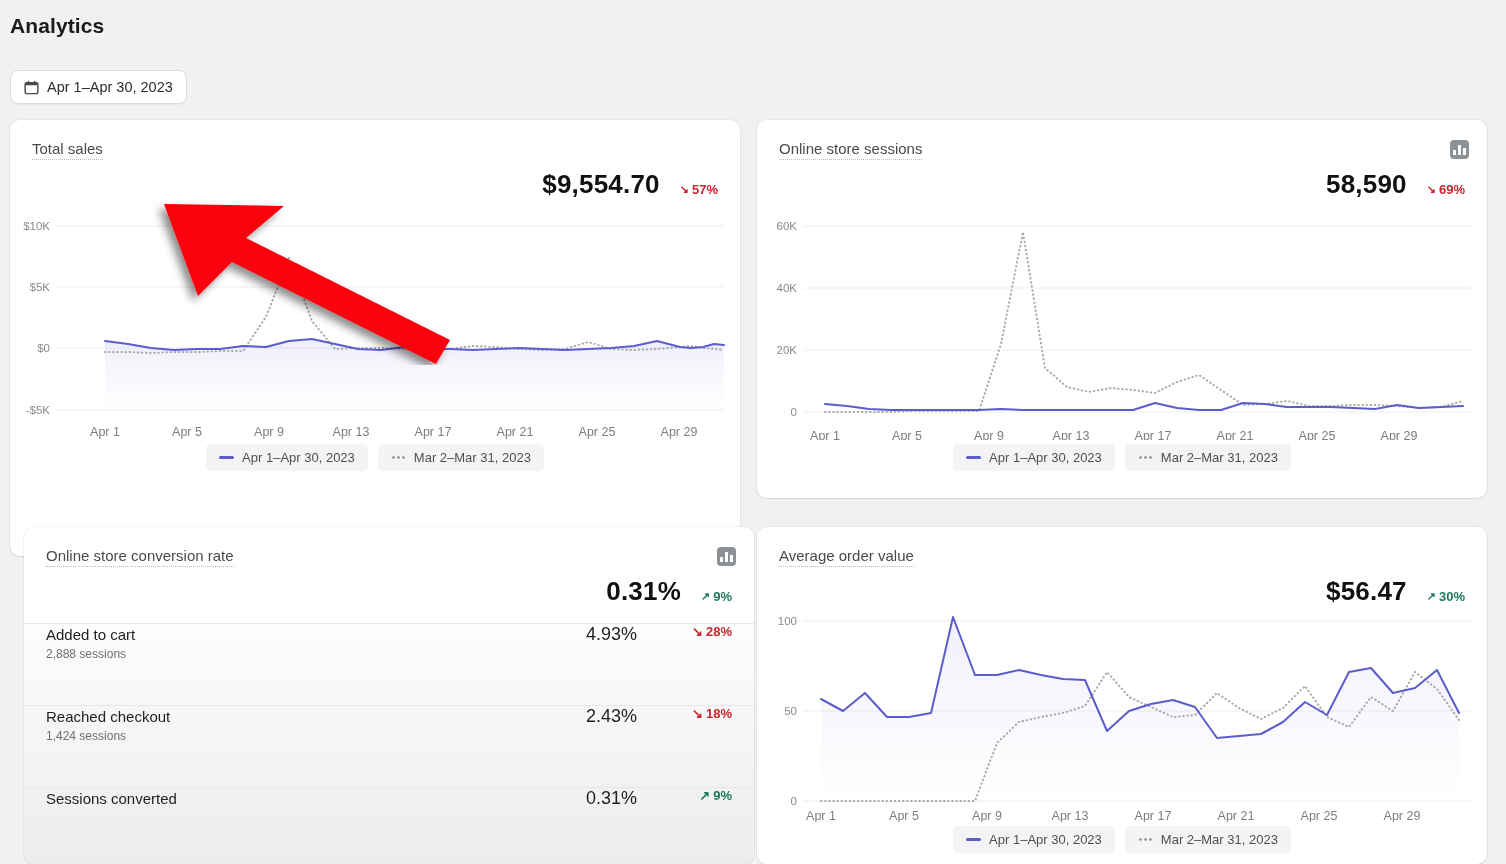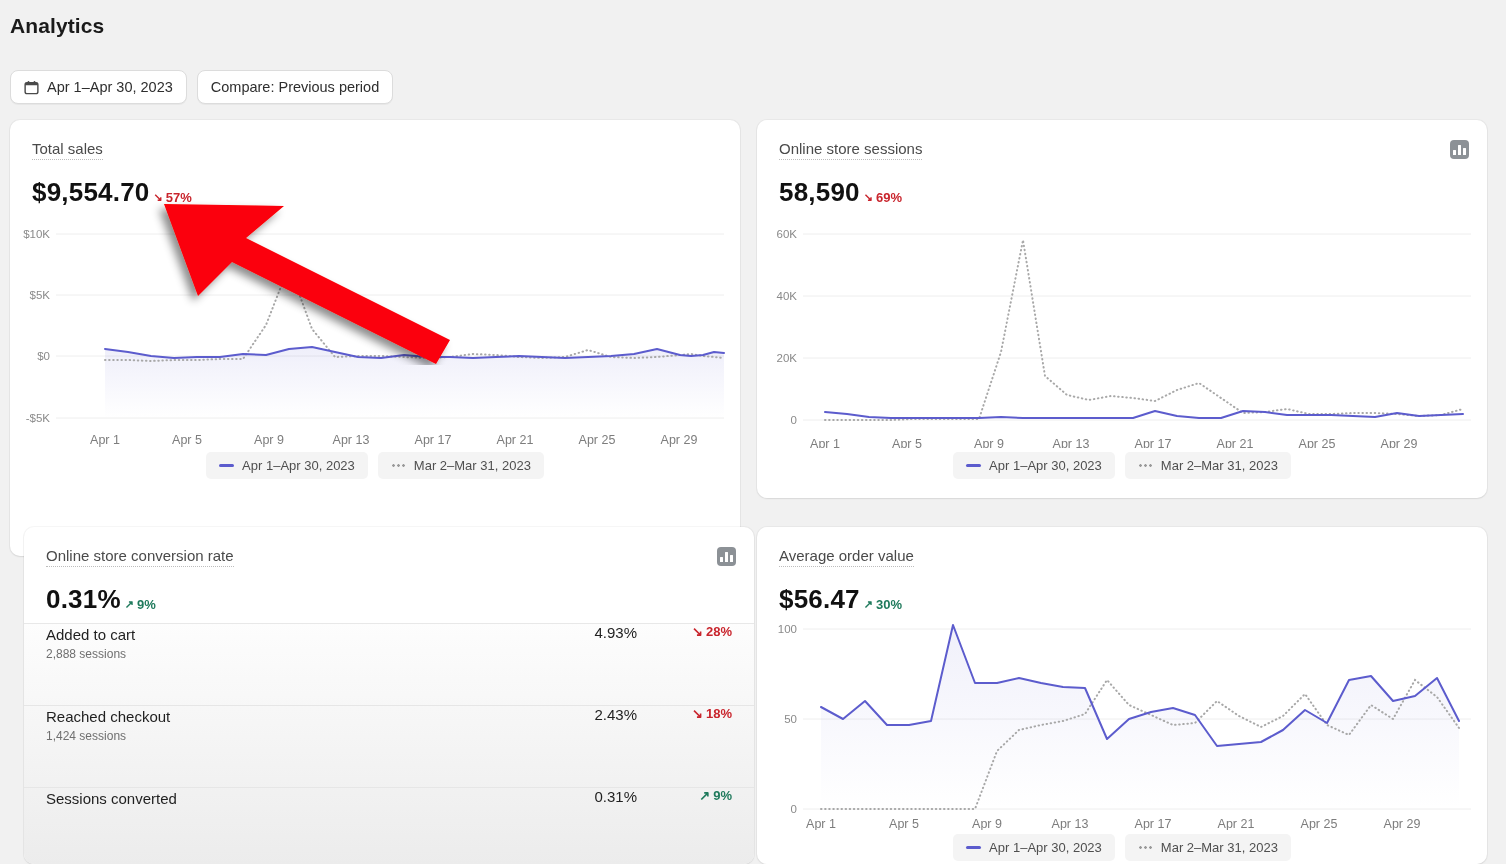--- a/index.html
+++ b/index.html
@@ -44,21 +44,21 @@
   #card-sessions         { left: 757px; top: 120px;  width: 730px; height: 378px; }
   #card-conversion       { left: 24px;  top: 527px;  width: 730px; height: 337px; }
   #card-aov              { left: 757px; top: 527px;  width: 730px; height: 337px; }
 
   .card-head { position: relative; padding: 20px 22px 0 22px; }
   .card-title {
     font-size: 15px; color: #4a4a4a; display: inline-block;
     border-bottom: 1px dotted #bdbdbd; padding-bottom: 2px;
     line-height: 1.15;
   }
-  .metric-row { display: flex; align-items: baseline; gap: 4px; margin-top: 17px; }
+  .metric-row { display: flex; align-items: baseline; gap: 20px; margin-top: 9px; justify-content: flex-end; }
   .metric-value { font-size: 26px; font-weight: 700; color: #111; letter-spacing: .2px; }
   .delta { font-size: 13px; font-weight: 700; display: flex; align-items: center; gap: 3px; }
   .delta.down { color: #c9252d; }
   .delta.up   { color: #1f7a5c; }
   .delta .arr { font-size: 11px; line-height: 1; display: inline-block; }
 
   .card-icon {
     position: absolute; right: 18px; top: 20px;
     width: 19px; height: 19px; border-radius: 4px;
     background: #8c9196; display: flex; align-items: flex-end;
@@ -108,21 +108,21 @@
   .funnel-row {
     display: flex; align-items: flex-start;
     height: 82px; padding: 0 22px;
     border-top: 1px solid #e6e6e6;
     cursor: pointer;
   }
   .funnel-row:first-child { border-top: 1px solid #e8e8e8; }
   .f-label { flex: 1; }
   .f-name { font-size: 15px; color: #1f1f1f; line-height: 1.45; }
   .f-sub  { font-size: 12px; color: #6f6f6f; line-height: 1.45; }
-  .f-rate { width: 150px; text-align: right; font-size: 15px; color: #1f1f1f; }
+  .f-rate { width: 150px; text-align: right; font-size: 18px; color: #1f1f1f; }
   .f-delta{ width: 95px; text-align: right; font-size: 13px; font-weight: 700;
             display: flex; justify-content: flex-end; align-items: center; gap: 3px; }
   .f-delta.down { color: #c9252d; }
   .f-delta.up   { color: #1f7a5c; }
 
   
   .anno-arrow { position: absolute; left: 150px; top: 190px; width: 330px; height: 175px;
                 pointer-events: none; }
 </style>
 </head>
@@ -134,23 +134,20 @@
 
   <div class="filter-bar">
     <div class="pill">
       <svg class="cal-ico" viewBox="0 0 16 16">
         <rect x="1.2" y="3" width="13.6" height="11.5" rx="2" fill="none" stroke="#4a4a4a" stroke-width="1.5"></rect>
         <rect x="1.2" y="3" width="13.6" height="2.6" fill="#4a4a4a"></rect>
         <rect x="4" y="1" width="1.6" height="3" rx=".7" fill="#4a4a4a"></rect>
         <rect x="10.4" y="1" width="1.6" height="3" rx=".7" fill="#4a4a4a"></rect>
       </svg>
       <span>Apr 1–Apr 30, 2023</span>
-    </div>
-    <div class="pill">
-      <span>Compare: Previous period</span>
     </div>
   </div>
 
   <div class="card" id="card-total-sales">
     <div class="card-head">
       <div class="card-title">Total sales</div>
       <div class="metric-row">
         <span class="metric-value">$9,554.70</span>
         <span class="delta down">
           <span class="arr">↘</span>

